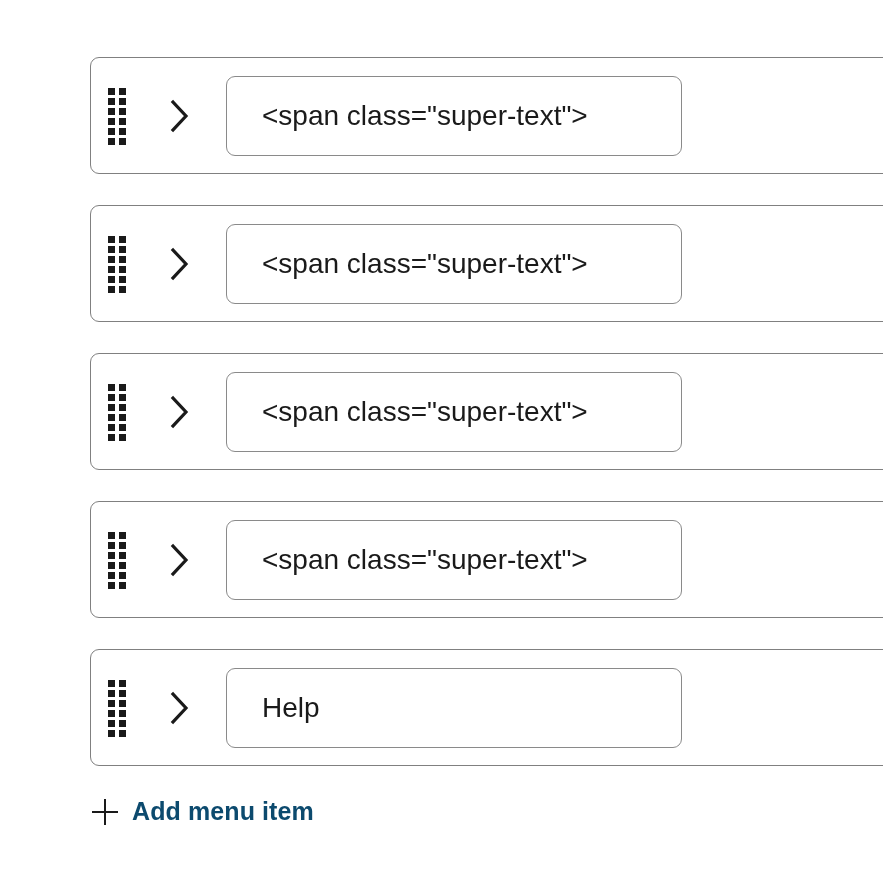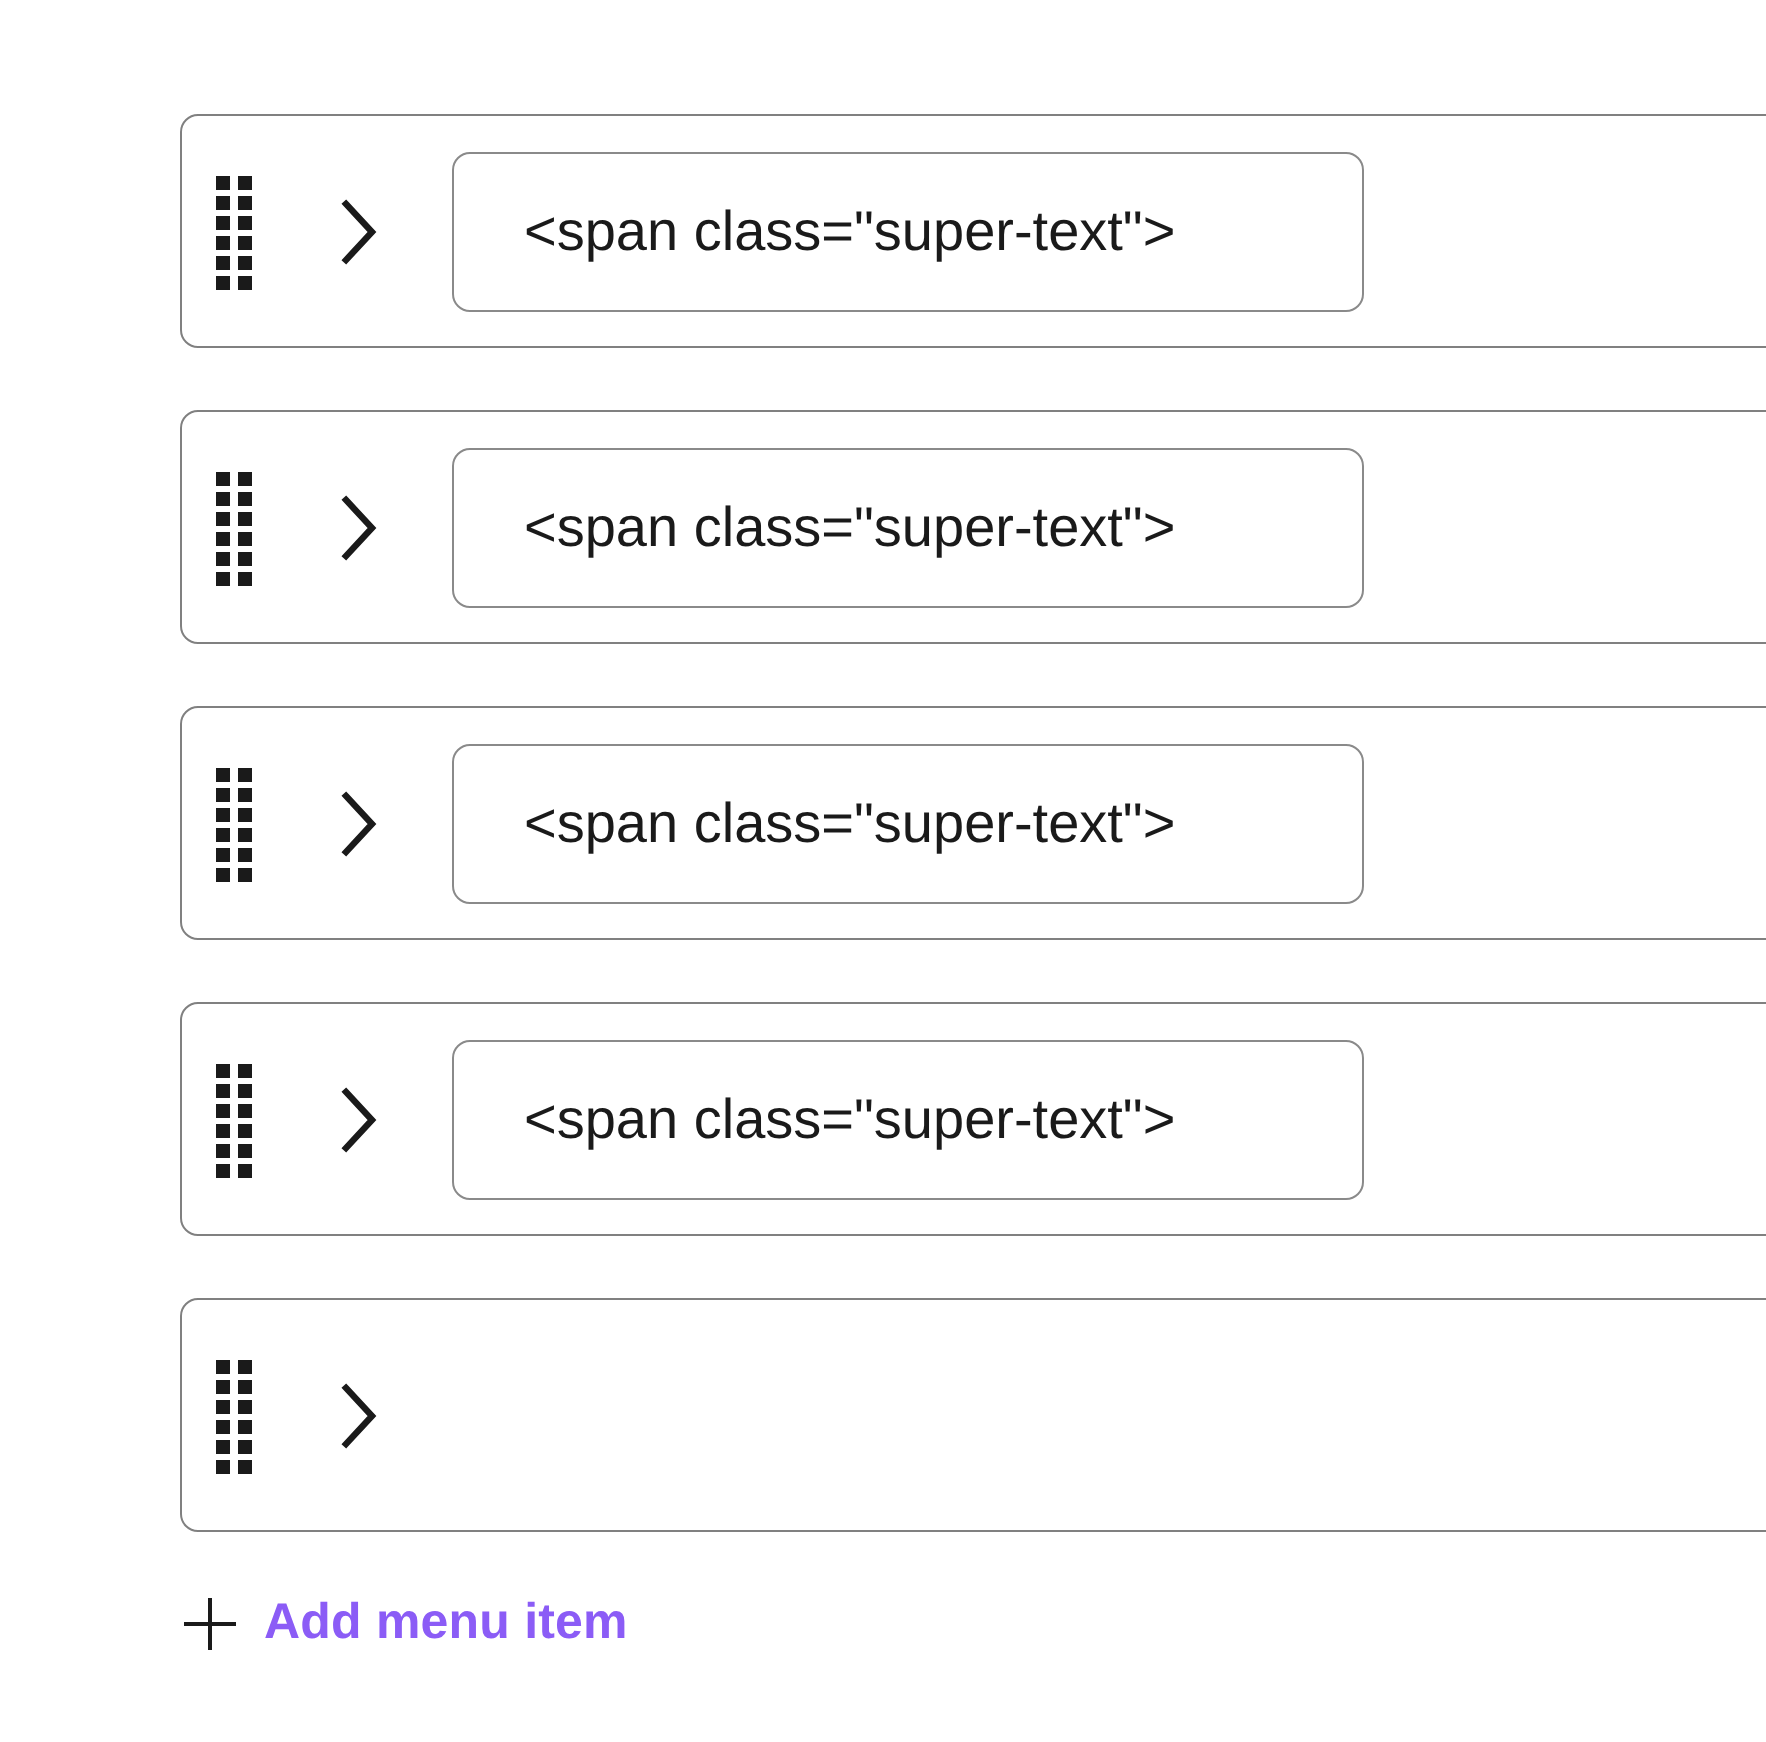--- a/index.html
+++ b/index.html
@@ -113,21 +113,21 @@
   }
   .plus-icon::before {
     left: 0; top: 12px; width: 26px; height: 2.2px;
   }
   .plus-icon::after {
     top: 0; left: 12px; height: 26px; width: 2.2px;
   }
   .add-label {
     font-size: 25px;
     font-weight: bold;
-    color: #8b5cf6;
+    color: #0c4a6e;
     letter-spacing: 0.1px;
     white-space: nowrap;
   }
 </style>
 </head>
 <body>
 
 <div id="menu-builder">
 
   <div class="menu-row">
@@ -245,20 +245,21 @@
         <i></i>
         <i></i>
     </span>
     <button class="chevron-btn">
       <span>
         <svg width="22" height="34" viewBox="0 0 22 34" fill="none" aria-hidden="true">
           <path d="M4 3 L17 17 L4 31" stroke="#1a1a1a" stroke-width="3.2" stroke-linecap="square" stroke-linejoin="miter" fill="none"></path>
         </svg>
       </span>
     </button>
+    <input class="item-input" type="text" value="Help" placeholder="Menu item label" style="">
   </div>
 
 </div>
 
 <button class="add-menu-item">
   <span class="plus-icon"></span>
   <span class="add-label">Add menu item</span>
 </button>
 
 </body></html>

